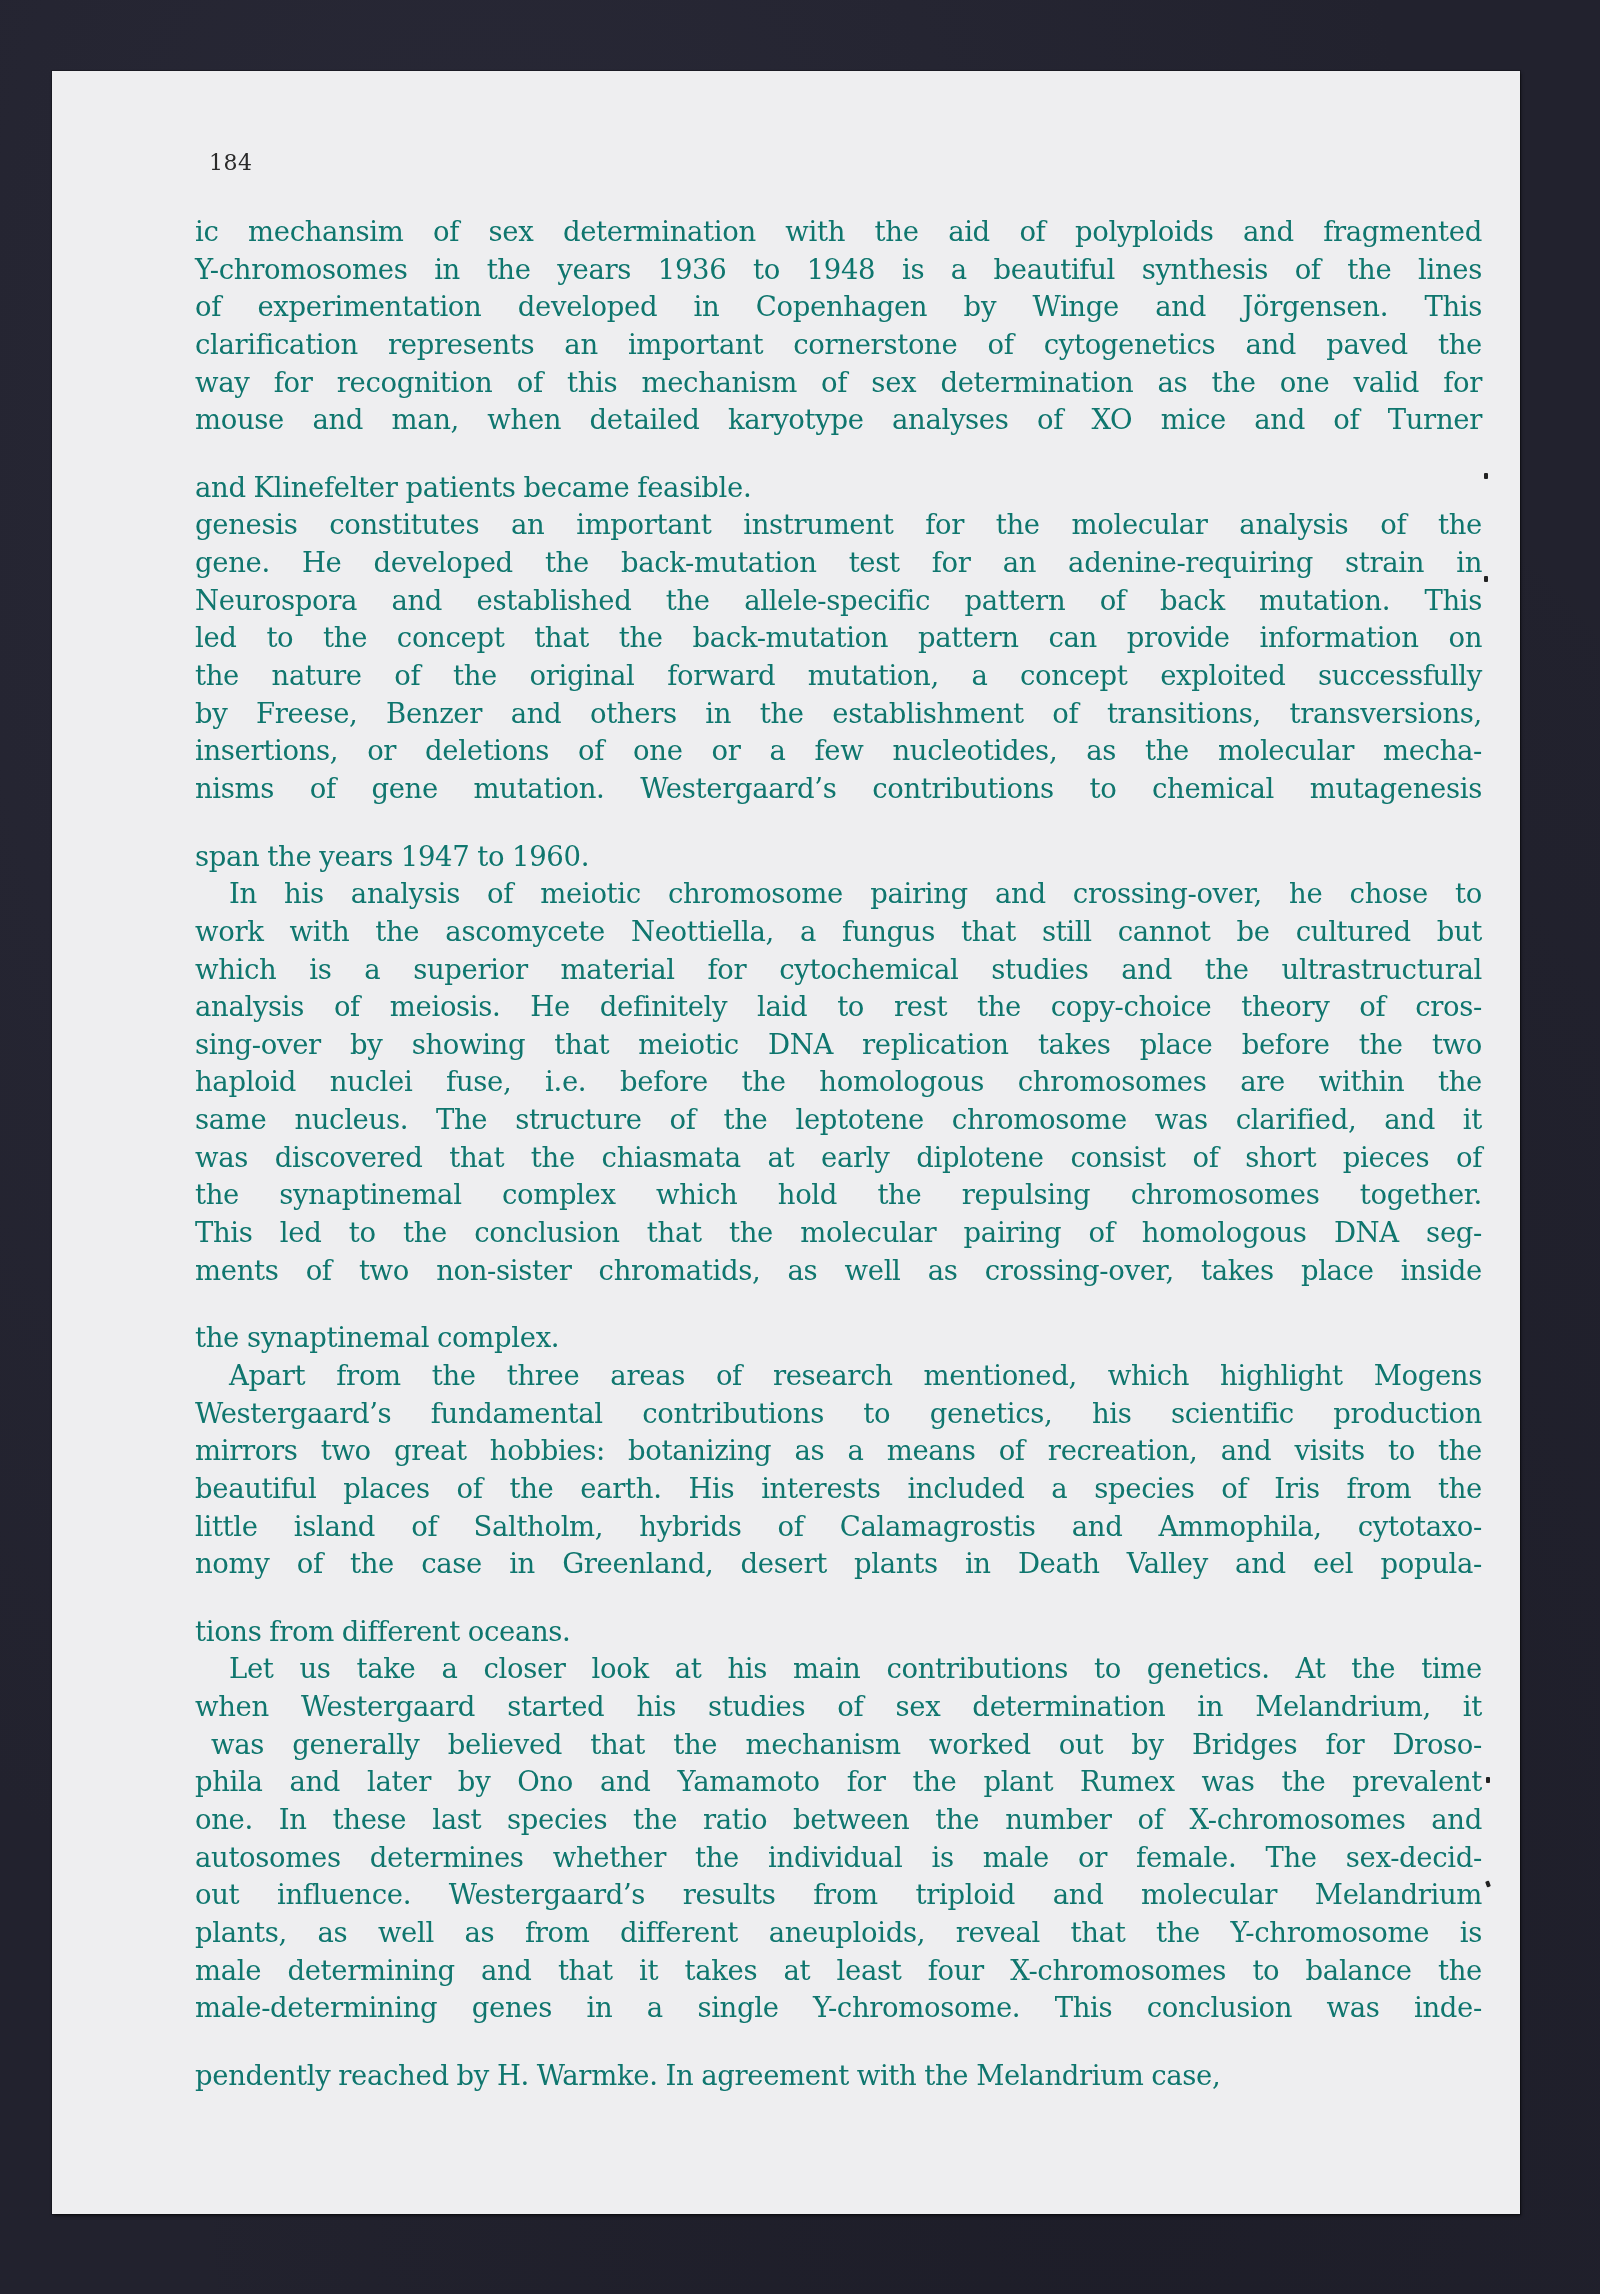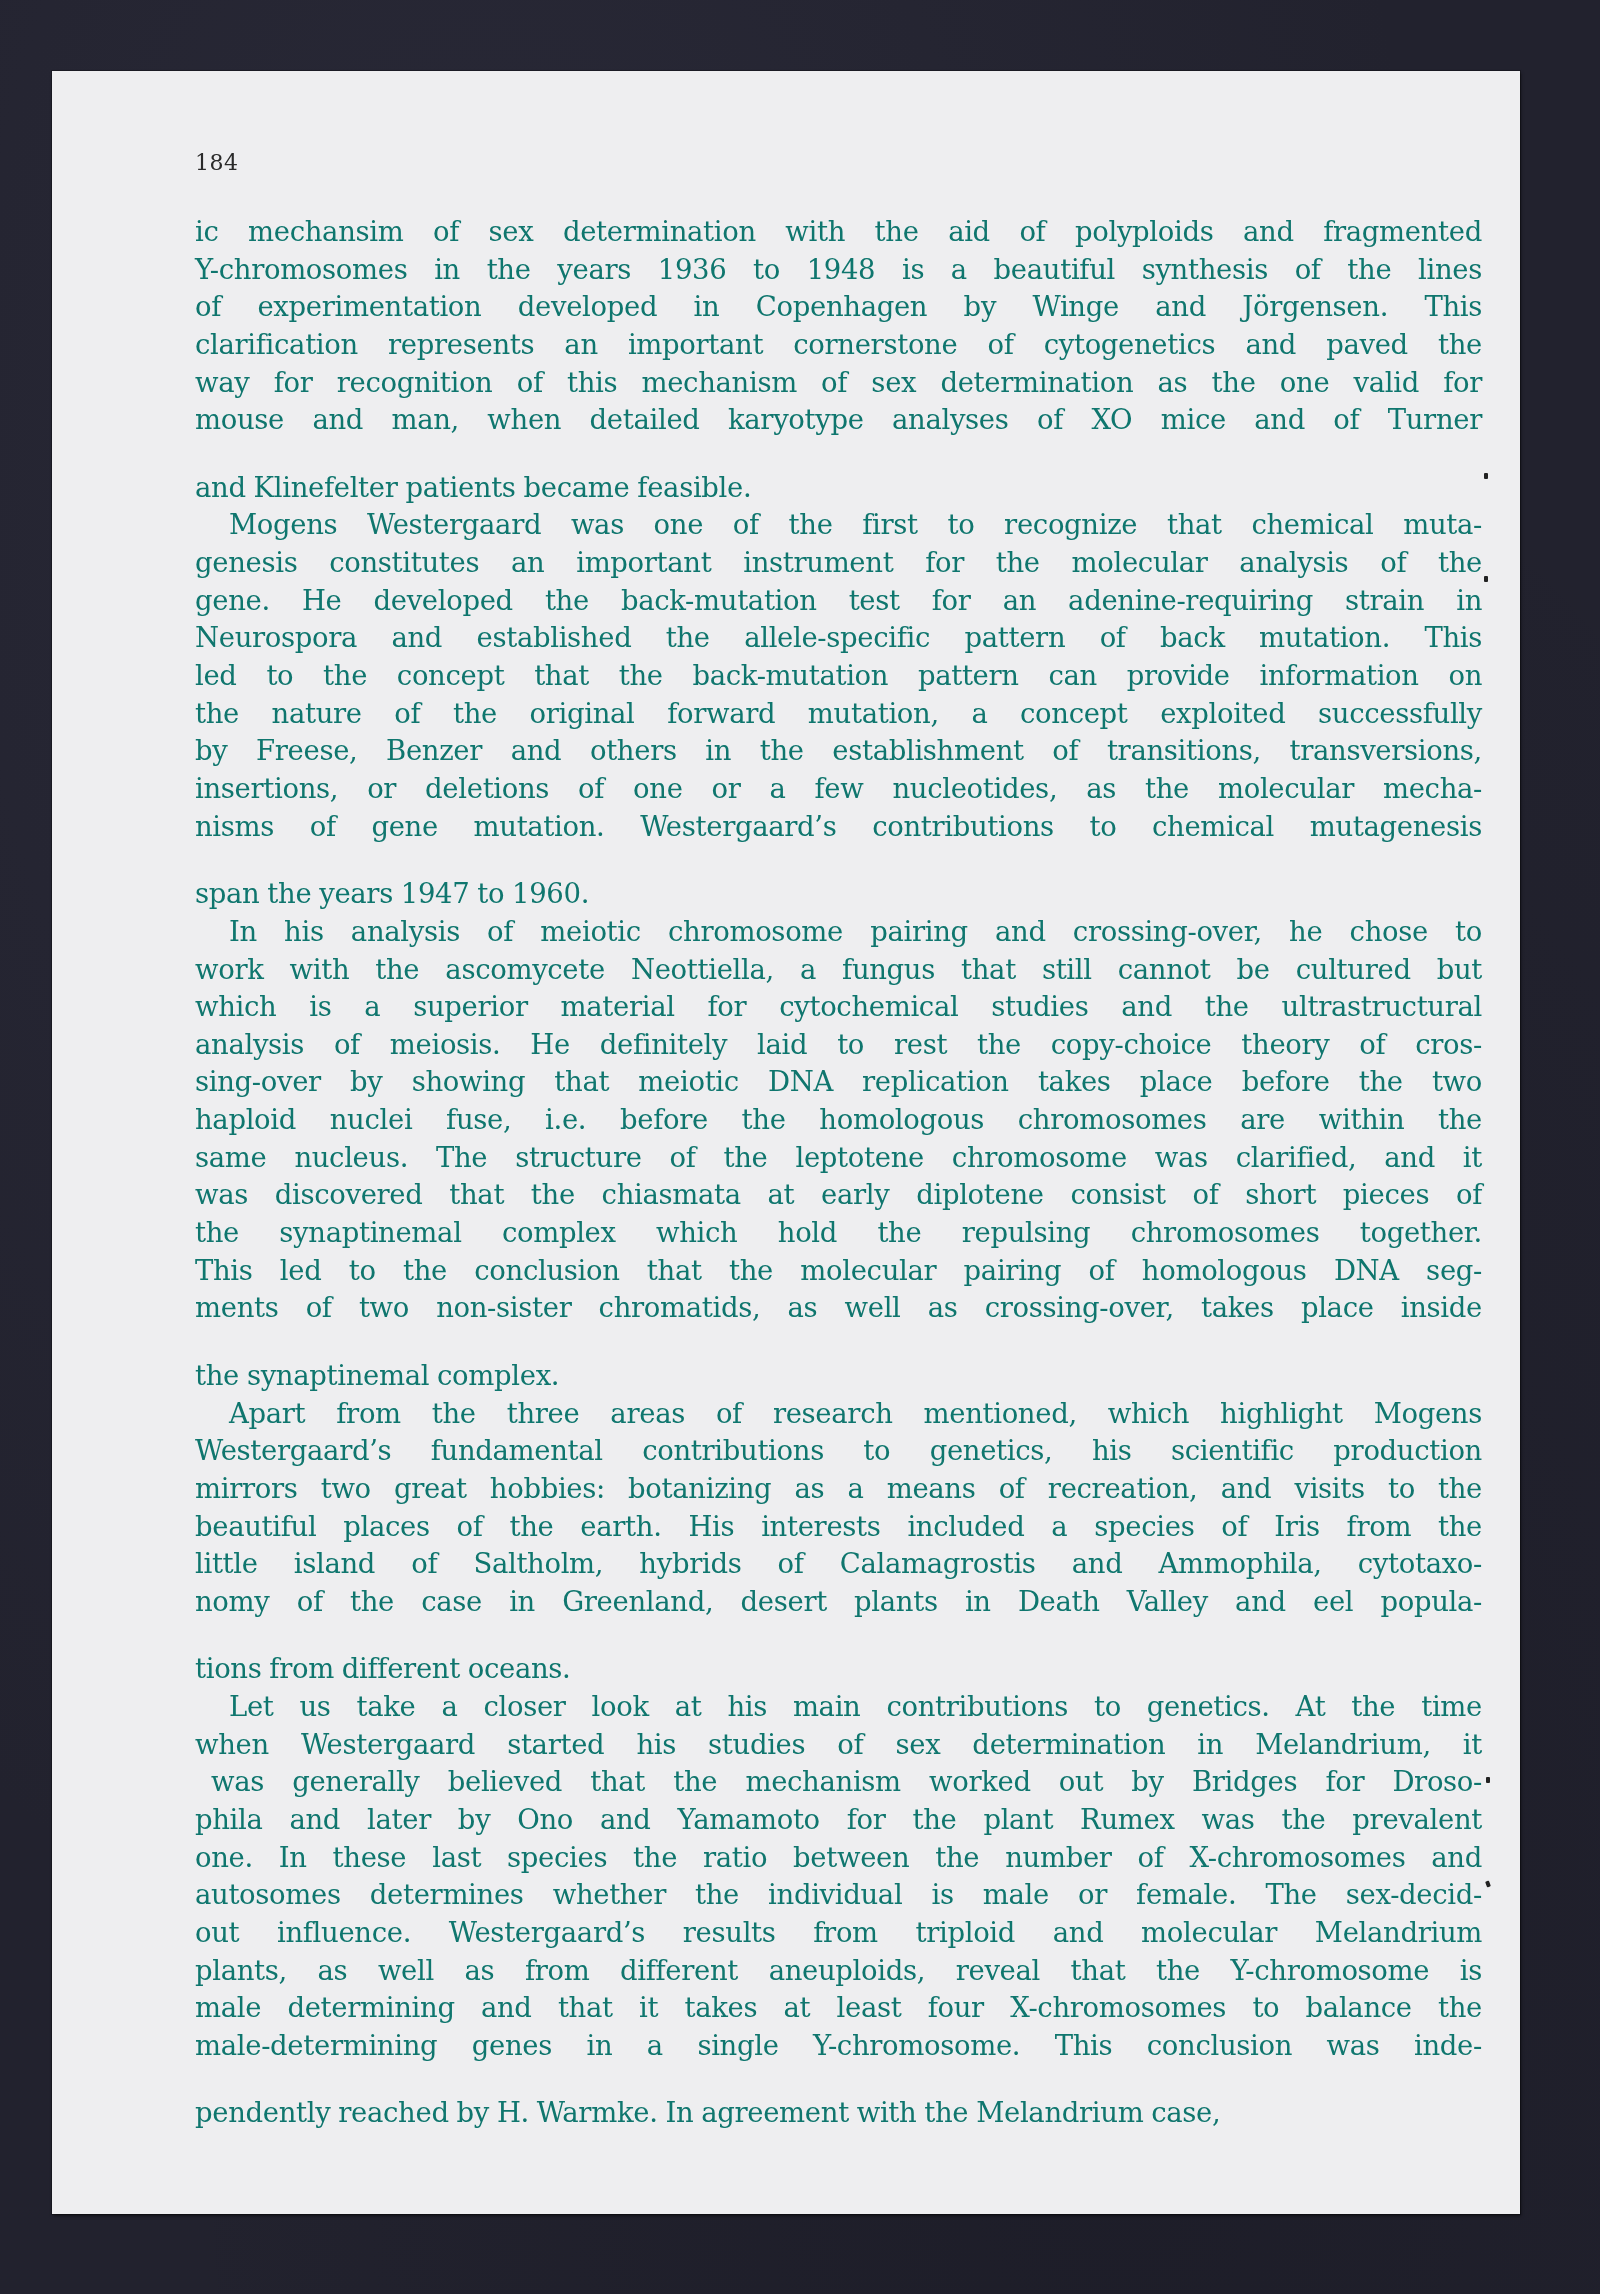--- a/index.html
+++ b/index.html
@@ -25,21 +25,21 @@
       position: absolute;
       left: 52px;
       top: 71px;
       width: 1468px;
       height: 2143px;
       background: #eeeef0;
       box-shadow: 0 0 0 1px rgba(0,0,0,0.25), 1px 2px 3px rgba(0,0,0,0.5);
     }
     .page-number {
       position: absolute;
-      left: 143px;
+      left: 157px;
       top: 79px;
       font-family: "DejaVu Serif", "Liberation Serif", serif;
       font-size: 22px;
       color: #2a2a2a;
       letter-spacing: 0.5px;
     }
     .body-text {
       position: absolute;
       left: 143px;
       top: 142px;
@@ -91,21 +91,20 @@
       <div>
         <span class="line" style="display: block;">ic mechansim of sex determination with the aid of polyploids and fragmented</span>
         <span class="line" style="display: block;">Y-chromosomes in the years 1936 to 1948 is a beautiful synthesis of the lines</span>
         <span class="line" style="display: block;">of experimentation developed in Copenhagen by Winge and Jörgensen. This</span>
         <span class="line" style="display: block;">clarification represents an important cornerstone of cytogenetics and paved the</span>
         <span class="line" style="display: block;">way for recognition of this mechanism of sex determination as the one valid for</span>
         <span class="line" style="display: block;">mouse and man, when detailed karyotype analyses of XO mice and of Turner</span>
         <span class="line last" style="display: block;">and Klinefelter patients became feasible.</span>
       </div>
       <div>
-        <span class="line indent" style="display: block;">Mogens Westergaard was one of the first to recognize that chemical muta-</span>
         <span class="line" style="display: block;">genesis constitutes an important instrument for the molecular analysis of the</span>
         <span class="line" style="display: block;">gene. He developed the back-mutation test for an adenine-requiring strain in</span>
         <span class="line" style="display: block;">Neurospora and established the allele-specific pattern of back mutation. This</span>
         <span class="line" style="display: block;">led to the concept that the back-mutation pattern can provide information on</span>
         <span class="line" style="display: block;">the nature of the original forward mutation, a concept exploited successfully</span>
         <span class="line" style="display: block;">by Freese, Benzer and others in the establishment of transitions, transversions,</span>
         <span class="line" style="display: block;">insertions, or deletions of one or a few nucleotides, as the molecular mecha-</span>
         <span class="line" style="display: block;">nisms of gene mutation. Westergaard’s contributions to chemical mutagenesis</span>
         <span class="line last" style="display: block;">span the years 1947 to 1960.</span>
       </div>

